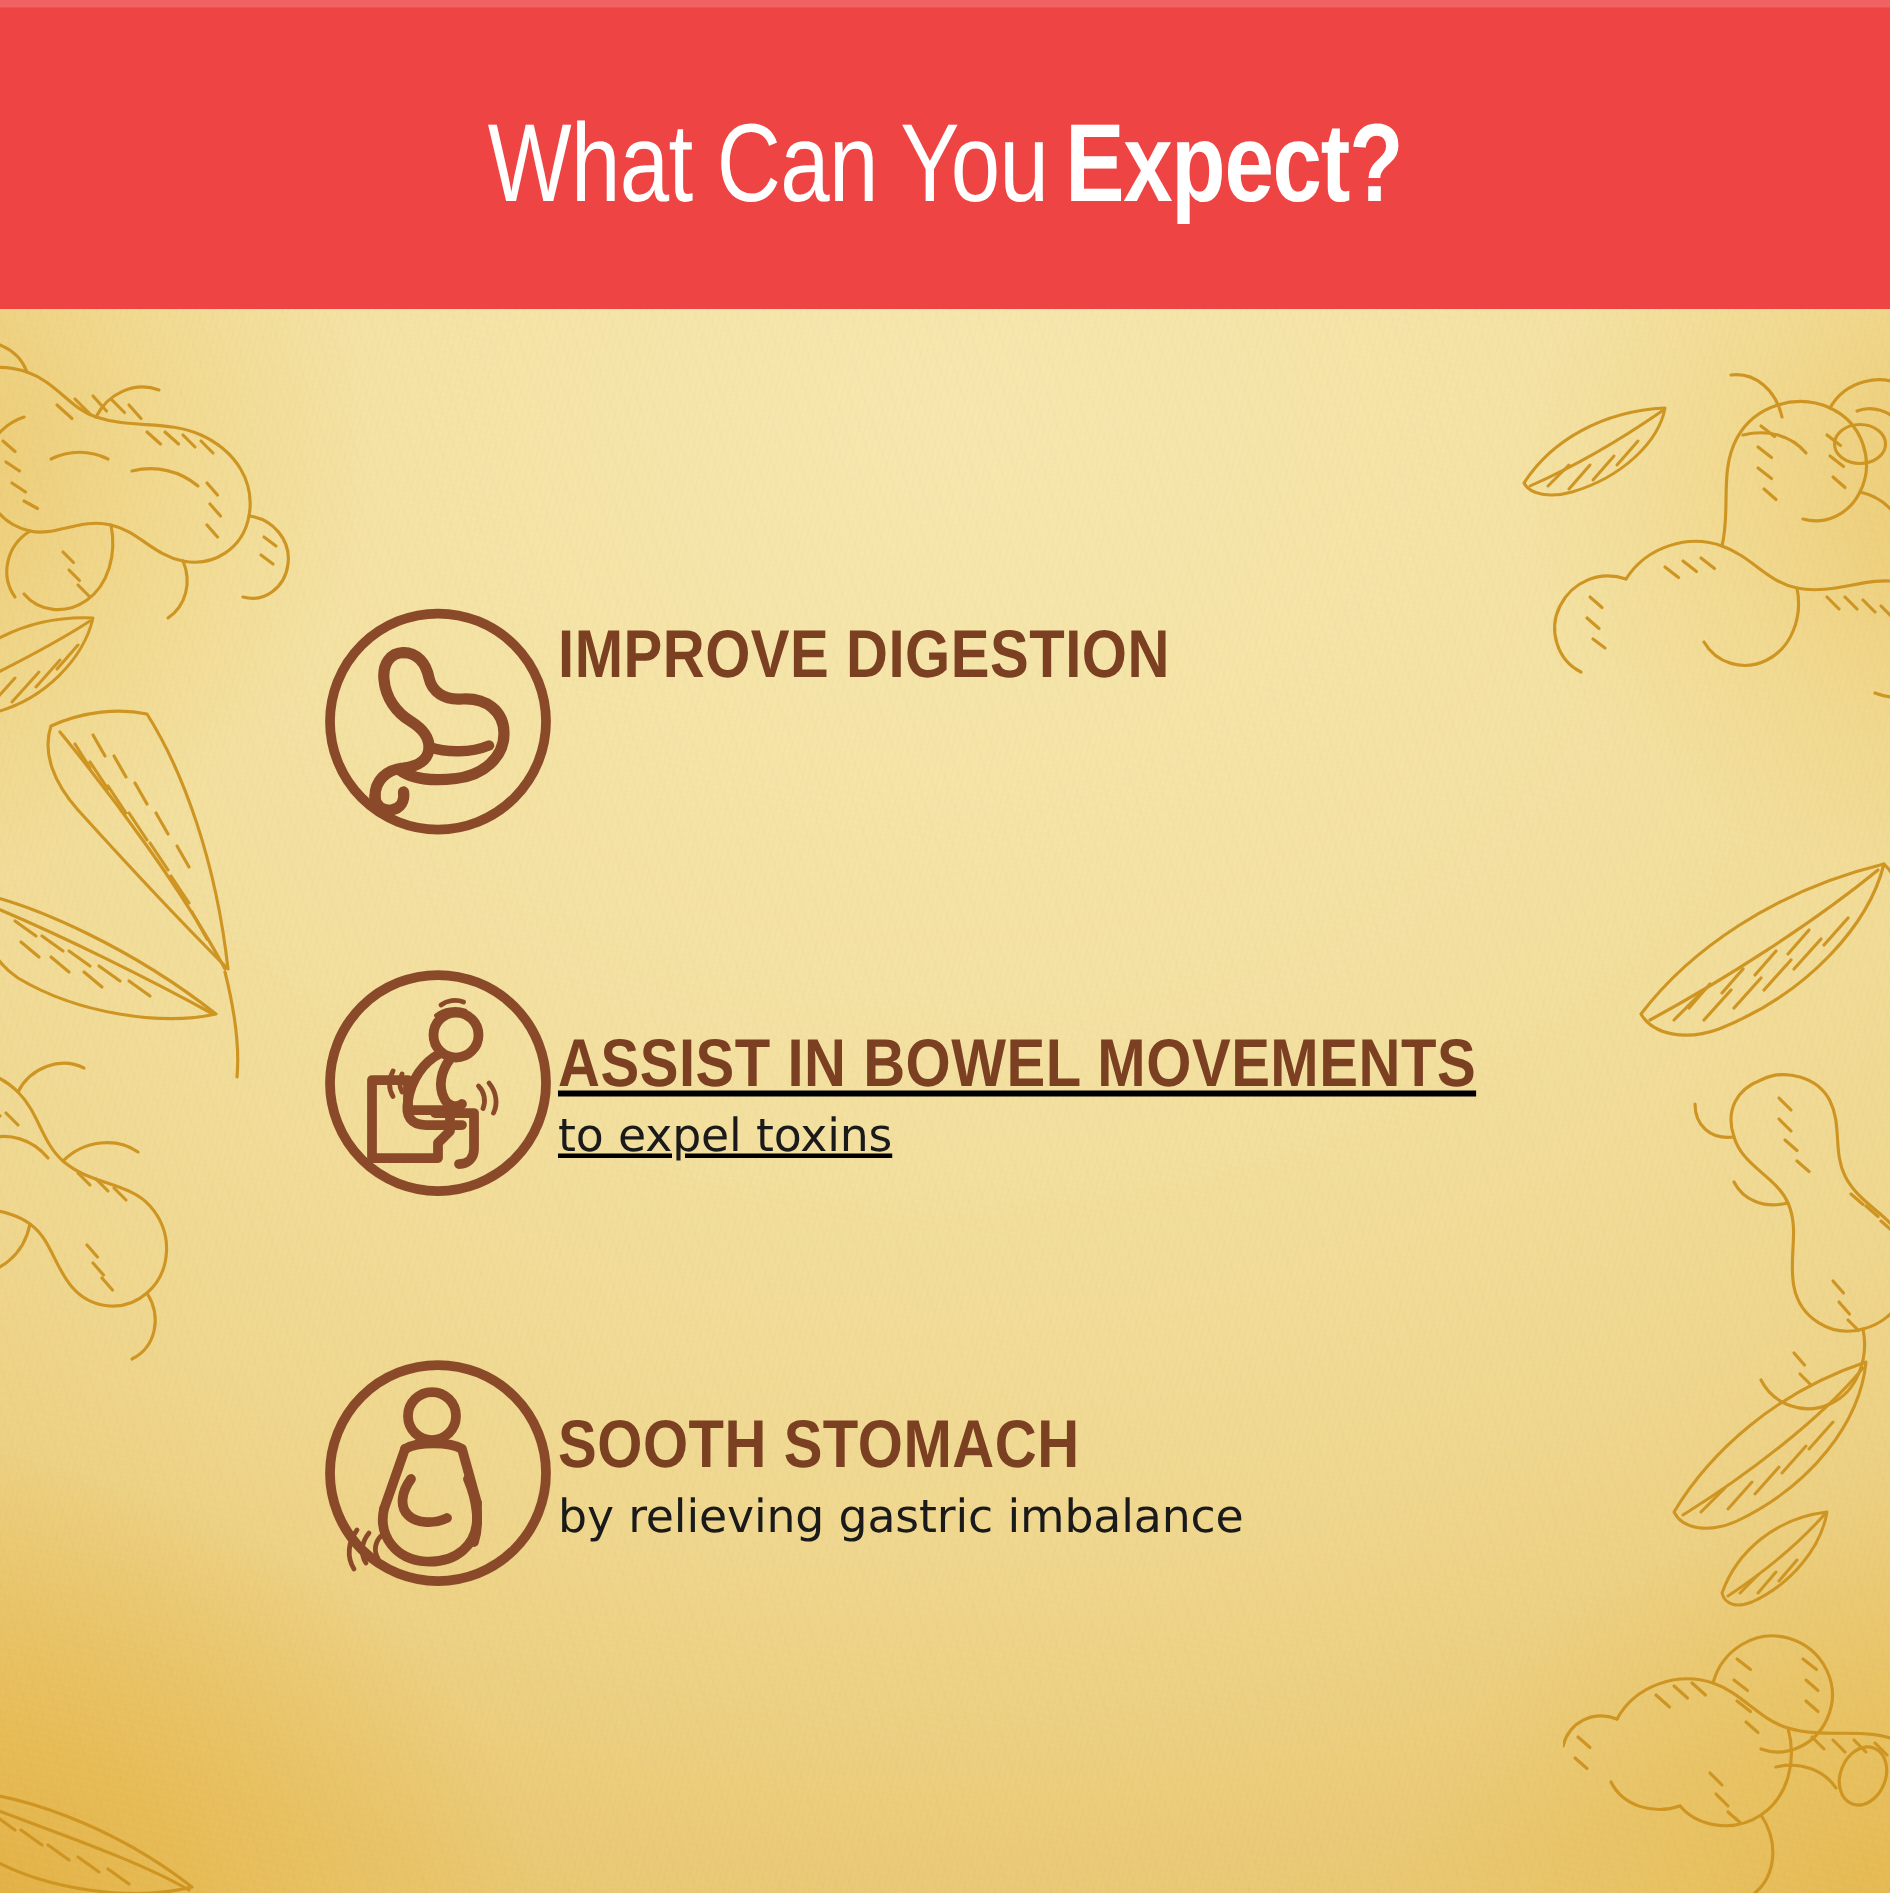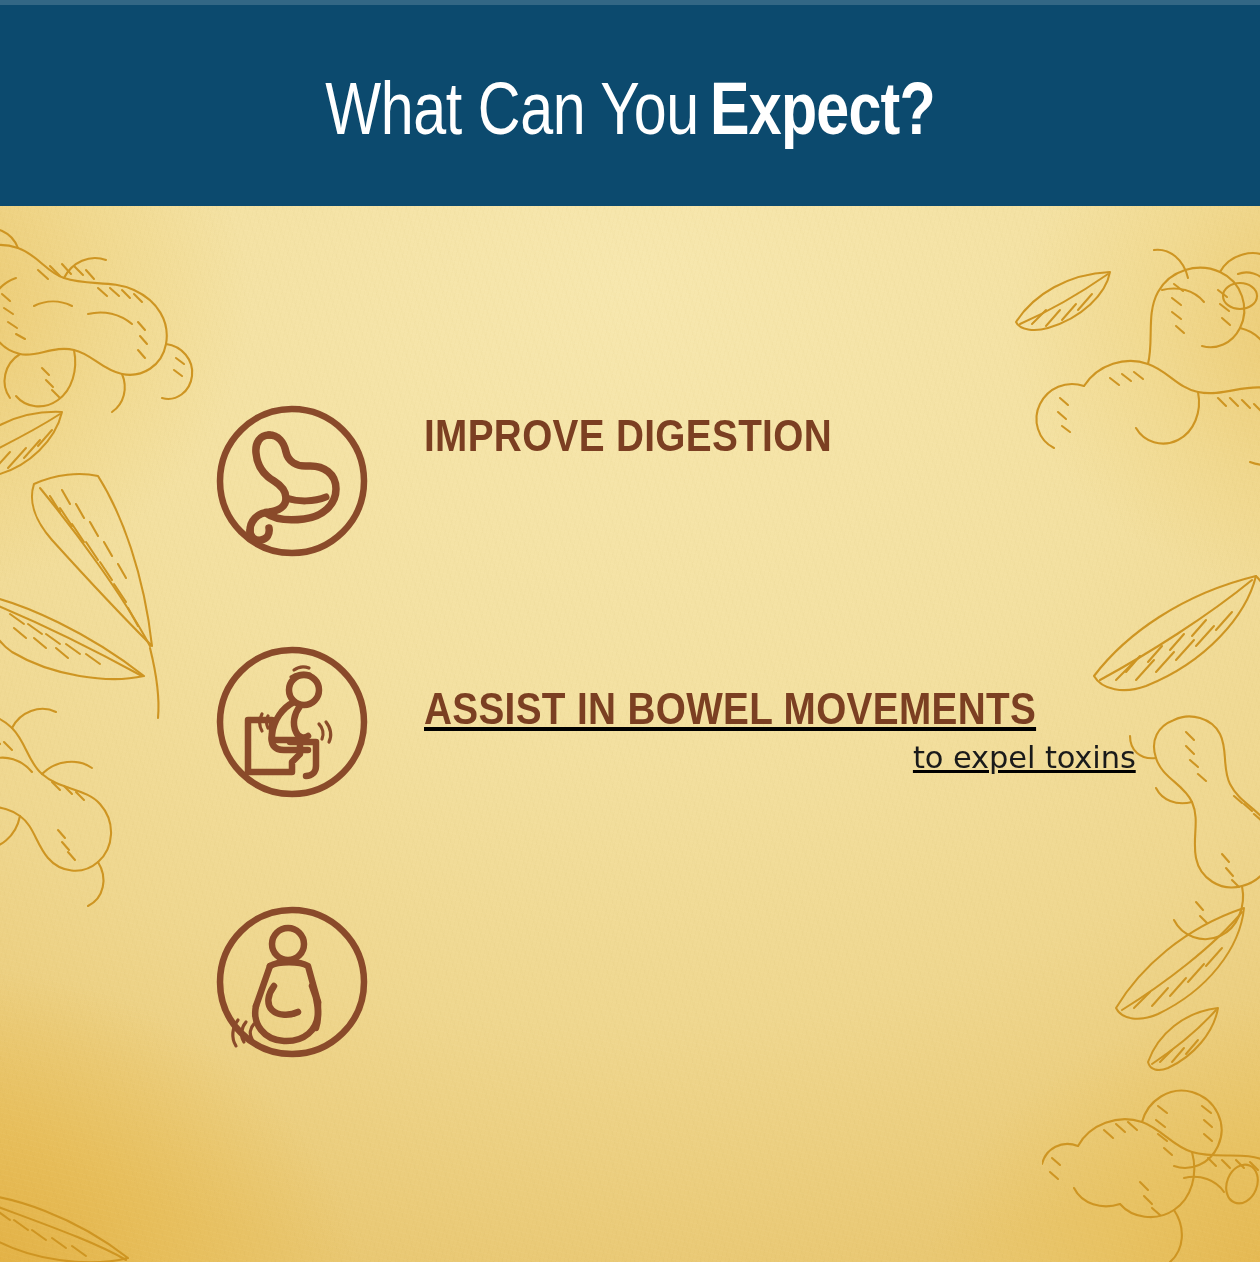--- a/index.html
+++ b/index.html
@@ -51,21 +51,21 @@
   }
 
   
   .botanicals { position:absolute; inset:0; pointer-events:none; }
   .botanicals svg { position:absolute; }
 
   
   .header-band {
     position:absolute; left:0; top:0;
     width:1260px; height:206px;
-    background:#0c4a6e;
+    background:#ef4444;
     display:flex; align-items:center; justify-content:center;
     z-index:5;
   }
   .header-band::before {
     content:""; position:absolute; left:0; top:0; width:100%; height:5px;
     background:rgba(255,255,255,.16);
   }
   .title {
     color:#FFFFFF;
     font-family:"Liberation Sans Narrow","Liberation Sans", sans-serif;
@@ -95,21 +95,21 @@
   .benefit-1 { top:195px; }
   .benefit-2 { top:440px;text-decoration:underline; }
   .benefit-3 { top:700px; }
 
   .icon-wrap {
     width:160px; height:160px;
     flex:0 0 160px;
   }
   .benefit-2 .icon-wrap, .benefit-3 .icon-wrap { margin-top:-4px; }
 
-  .benefit-text { margin-left:52px; padding-top:12px; }
+  .benefit-text { padding-top:12px; }
   .benefit-2 .benefit-text { padding-top:40px; }
   .benefit-3 .benefit-text { padding-top:34px; }
 
   .benefit-title {
     color:#7B3F22;
     font-family:"Liberation Sans Narrow","Liberation Sans", sans-serif;
     font-weight:700;
     font-size:45px;
     line-height:1.02;
     letter-spacing:.4px;
@@ -120,21 +120,21 @@
   }
   .benefit-desc {
     color:#1A1A1A;
     font-family:"DejaVu Sans", sans-serif;
     font-weight:400;
     font-size:30.5px;
     line-height:1.34;
     letter-spacing:-.1px;
     max-width:740px;
   }
-  .benefit-2 .benefit-desc, .benefit-3 .benefit-desc { max-width:800px;text-align:right; }
+  .benefit-2 .benefit-desc, .benefit-3 .benefit-desc { max-width:800px; }
 </style>
 </head>
 <body>
 
 <div id="infographic">
 
   <div class="bg-base"></div>
   <div class="bg-corner-tl"></div>
   <div class="bg-corner-tr"></div>
   <div class="bg-corner-bl"></div>
@@ -375,16 +375,20 @@
 
           <path d="M62 84 C56 92 54 102 60 108 C66 114 78 114 86 110" fill="none" stroke="#8A4A2A" stroke-width="6.5" stroke-linecap="round" stroke-linejoin="round"></path>
 
           <path d="M100 84 C106 98 108 114 104 126" fill="none" stroke="#8A4A2A" stroke-width="6.5" stroke-linecap="round"></path>
 
           <path d="M42 122 C38 126 37 132 40 137" fill="none" stroke="#8A4A2A" stroke-width="3.2" stroke-linecap="round"></path>
           <path d="M34 120 C29 126 28 134 32 140" fill="none" stroke="#8A4A2A" stroke-width="3.2" stroke-linecap="round"></path>
           <path d="M26 118 C20 126 19 136 24 144" fill="none" stroke="#8A4A2A" stroke-width="3.2" stroke-linecap="round"></path>
         </svg>
       </div>
+      <div class="benefit-text">
+        <div class="benefit-title">SOOTH STOMACH</div>
+        <div class="benefit-desc">by relieving gastric imbalance</div>
+      </div>
     </div>
 
   </div>
 </div>
 
 </body></html>

